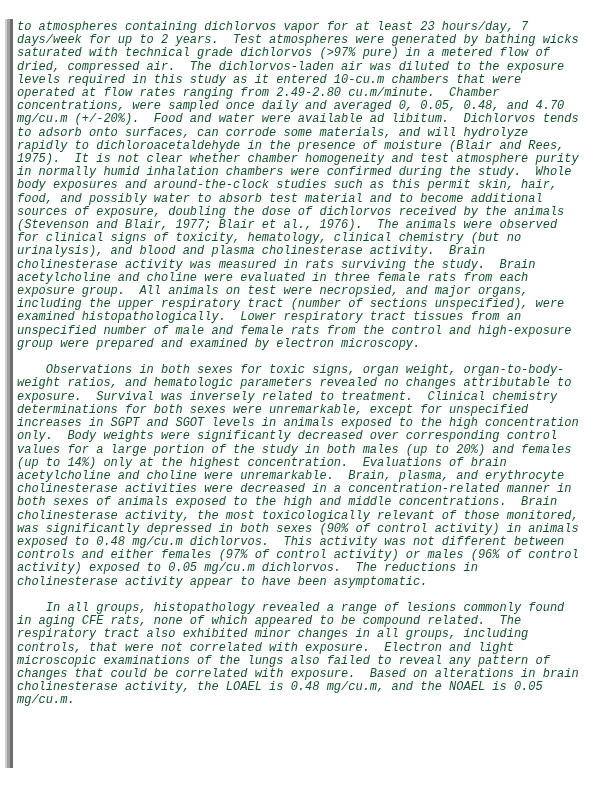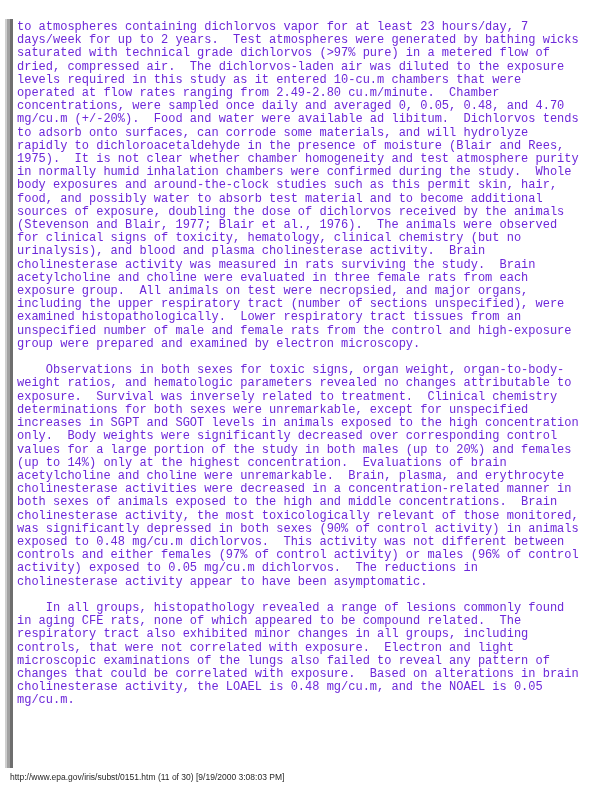--- a/index.html
+++ b/index.html
@@ -44,23 +44,24 @@
     background: linear-gradient(to right, #cfcfcf 0 25%, #a2a2a2 25% 62%, #6e6e6e 62% 100%);
     margin-right: 4px;
   }
   .body-text {
     margin: 0;
     padding: 0;
     padding-top: 2px;
     font-family: "Liberation Mono", monospace;
     font-size: 12px;
     line-height: 13.2px;
-    color: #6d28d9;
+    color: #14532d;
     white-space: pre;
     letter-spacing: 0;
+    font-style: italic;
   }
   .footer {
     position: absolute;
     left: 10px;
     top: 772px;
     font-size: 8.5px;
     line-height: 11px;
     color: #262626;
     white-space: nowrap;
   }
@@ -120,17 +121,14 @@
     In all groups, histopathology revealed a range of lesions commonly found
 in aging CFE rats, none of which appeared to be compound related.  The
 respiratory tract also exhibited minor changes in all groups, including
 controls, that were not correlated with exposure.  Electron and light
 microscopic examinations of the lungs also failed to reveal any pattern of
 changes that could be correlated with exposure.  Based on alterations in brain
 cholinesterase activity, the LOAEL is 0.48 mg/cu.m, and the NOAEL is 0.05
 mg/cu.m.</pre>
   </div>
 
-  <div class="footer">
-    <span>http://www.epa.gov/iris/subst/0151.htm (11 of 30) [9/19/2000 3:08:03 PM]</span>
-  </div>
 
 </div>
 
 </body></html>

